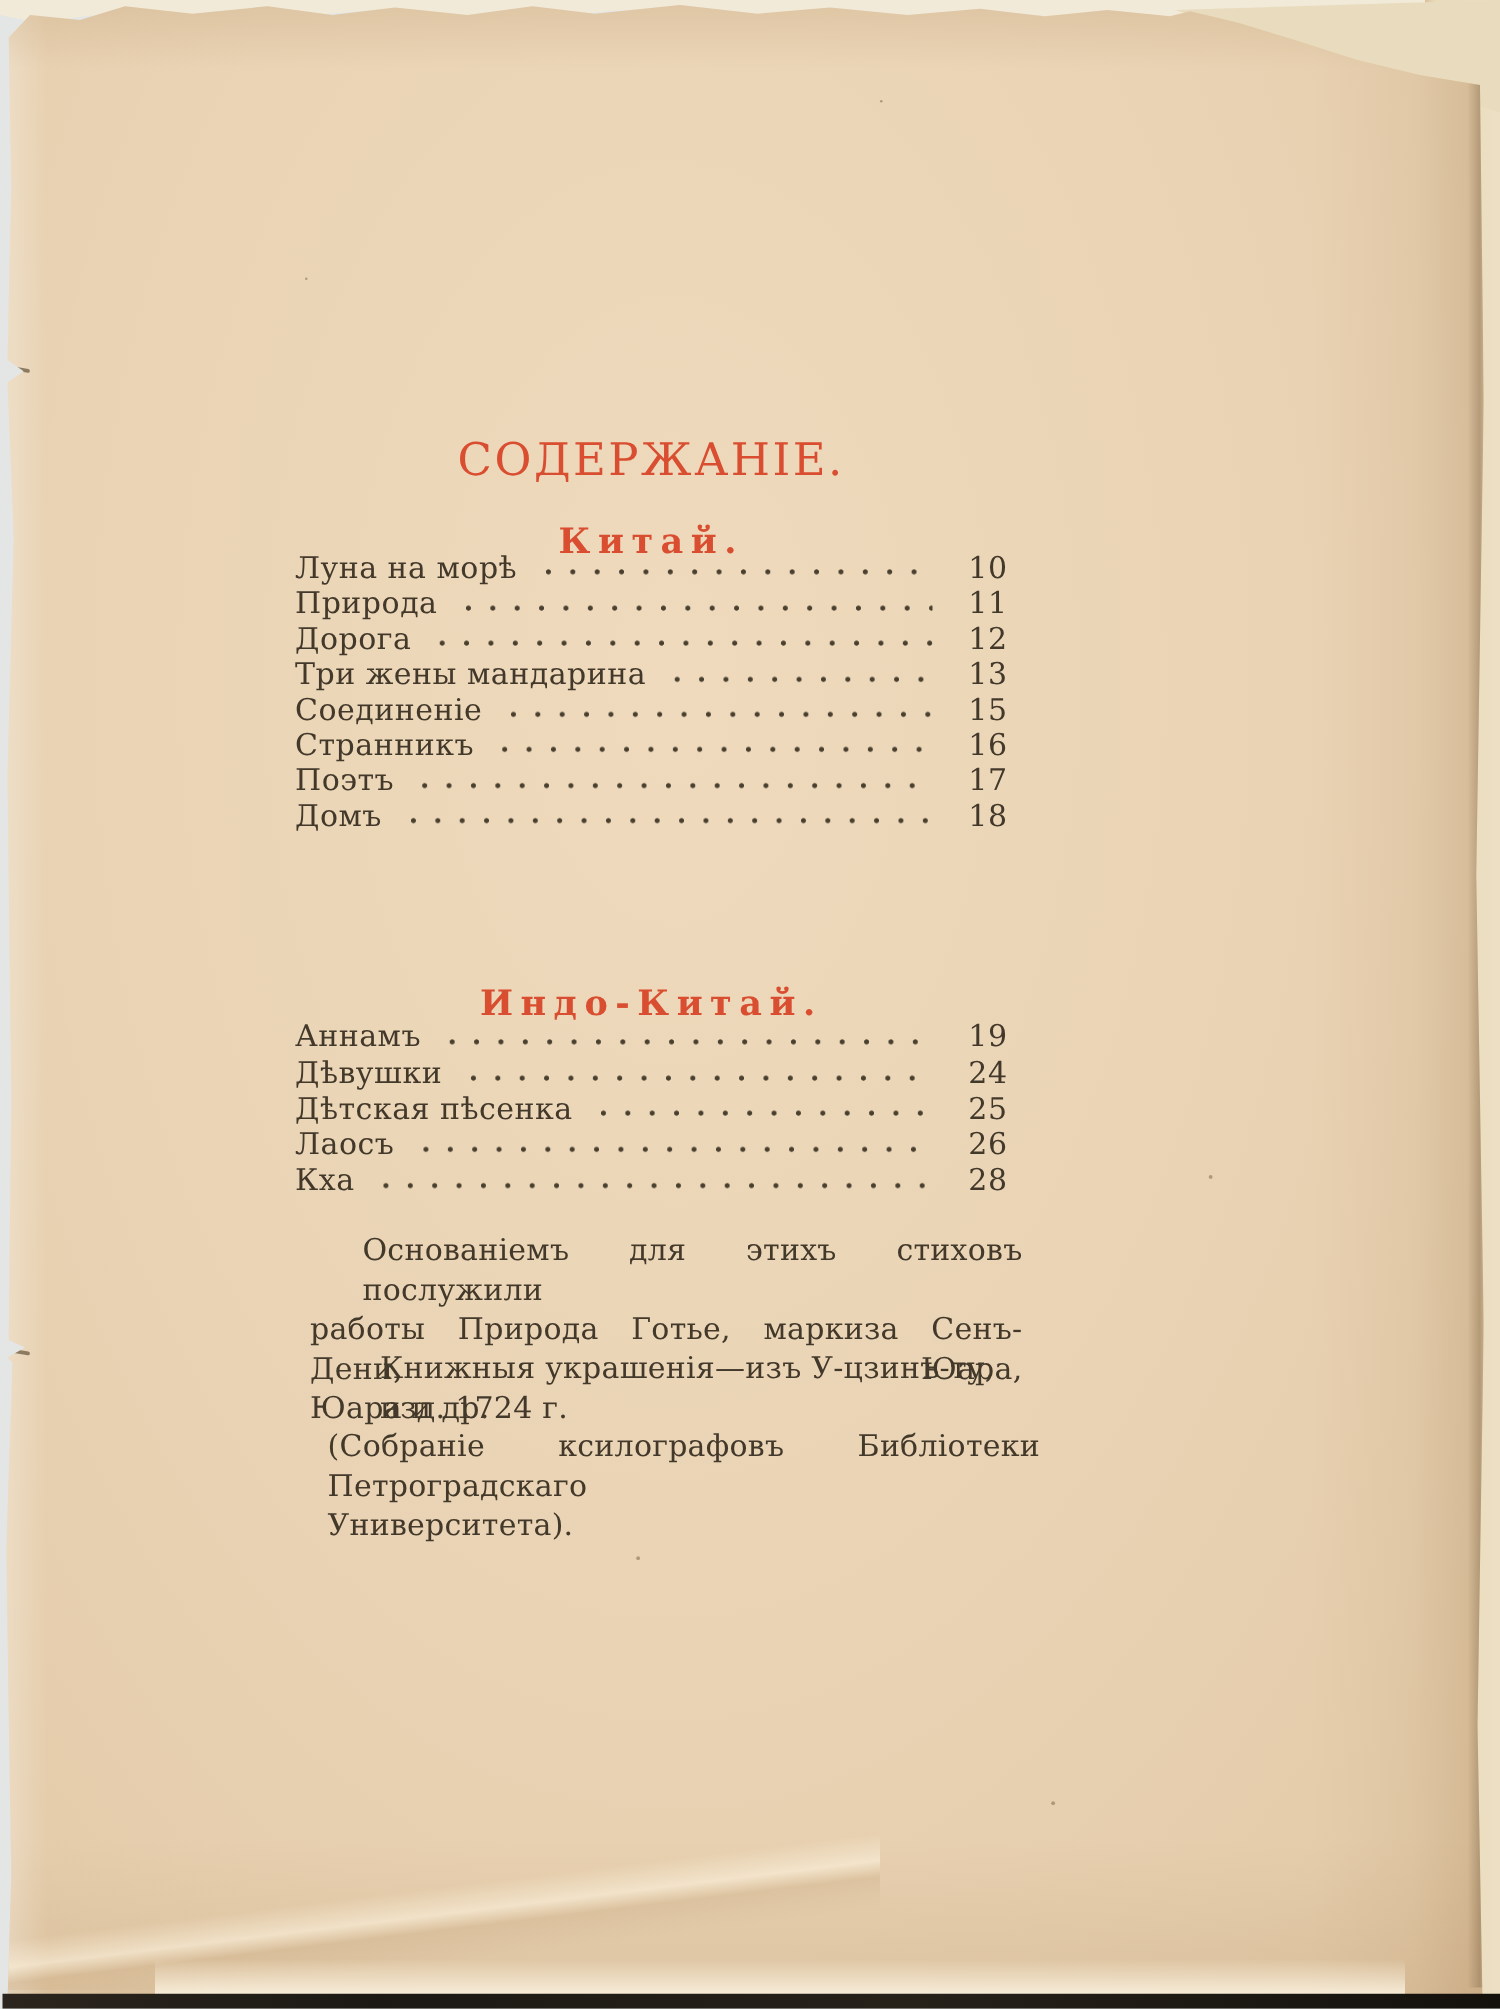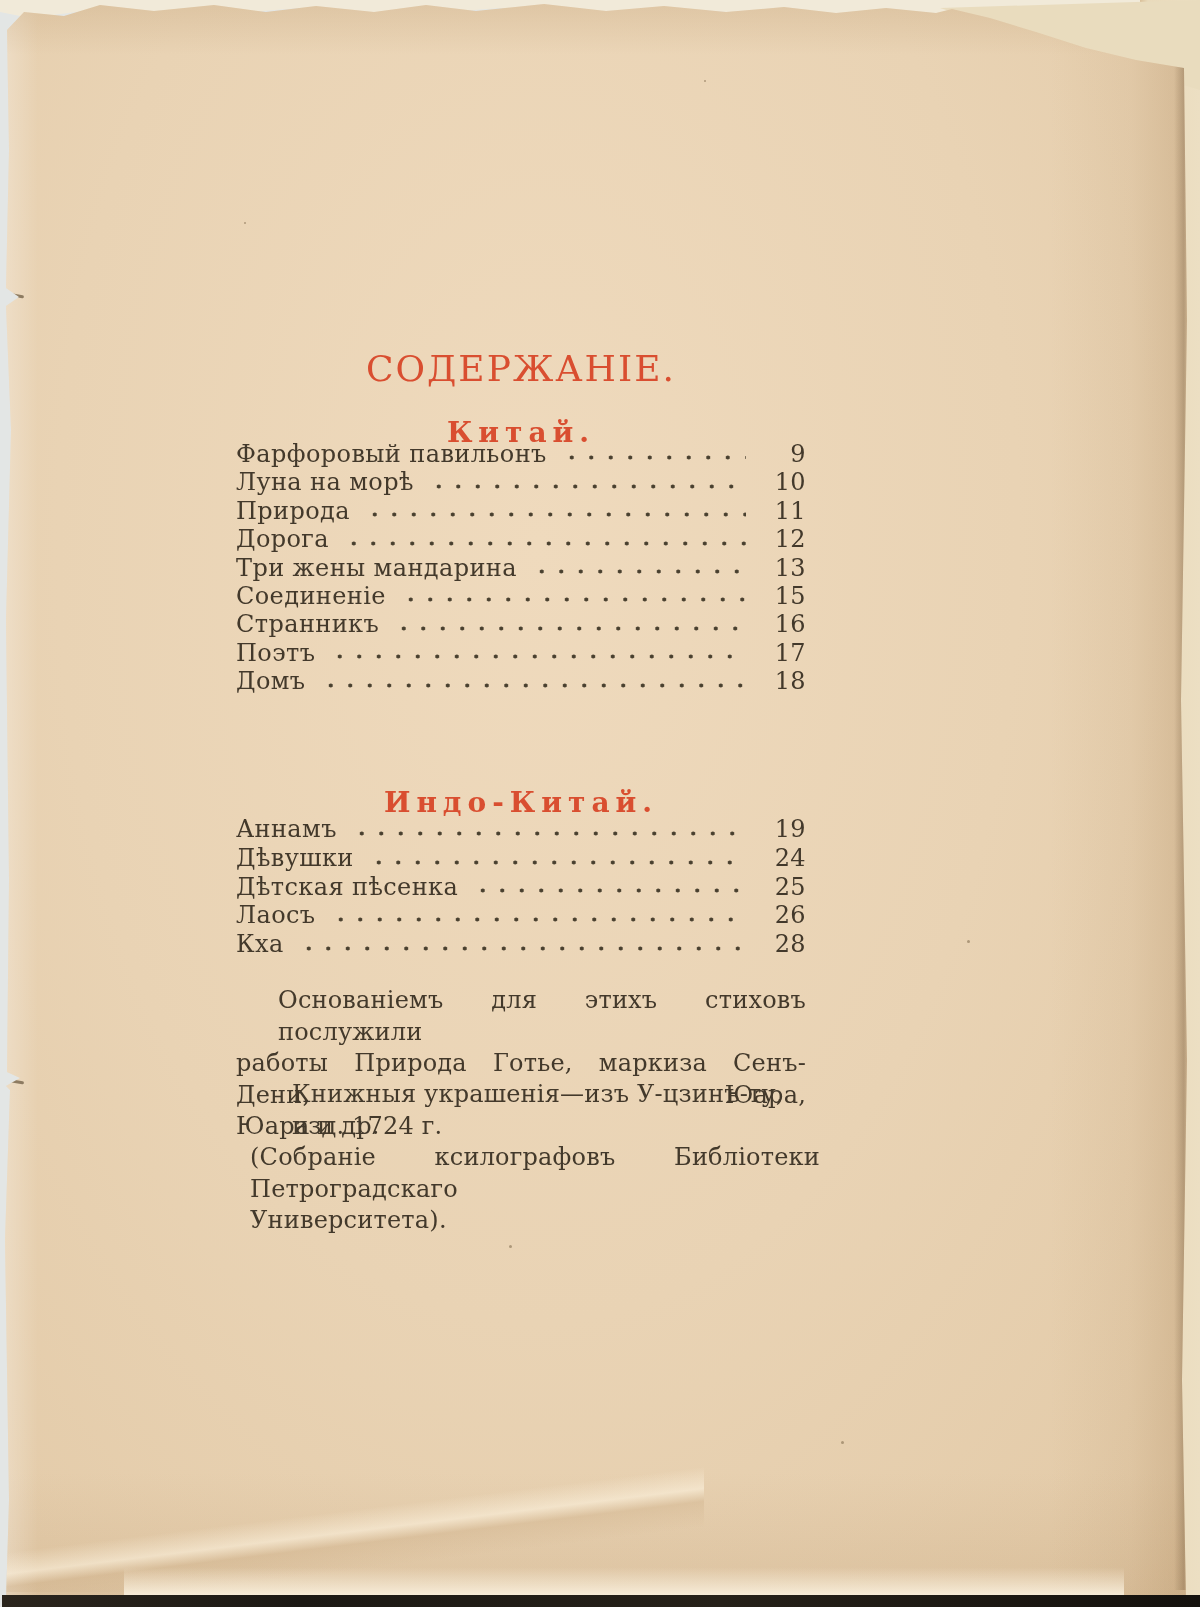--- a/index.html
+++ b/index.html
@@ -108,21 +108,21 @@
   .leader{
     flex:1;height:9px;align-self:flex-end;
     margin:0 14px 6px 15px;
     background-image:radial-gradient(circle,#49402f 1.7px,rgba(0,0,0,0) 2.3px);
     background-size:19.5px 9px;
     background-position:0 100%;
     background-repeat:repeat-x;
   }
   .toc-page{min-width:46px;text-align:right;white-space:nowrap;}
   .para{
-    position:absolute;left:0;width:100%;
+    position:absolute;left:12px;width:100%;
     font-size:24px;line-height:31.5px;letter-spacing:.2px;
   }
   .para.p1{top:985px;}
   .para.p2{top:1079px;margin-left:14px;}
   .pline{width:100%;}
   .pline.jl{text-align:justify;text-align-last:justify;}
   .pline.indent{padding-left:42px;}
 </style>
 </head>
 <body>
@@ -143,25 +143,20 @@
   <div class="speck" style="left:240px;top:222px;width:2px;height:2px;"></div>
   <div class="speck" style="left:700px;top:80px;width:2px;height:2px;"></div>
 
   <div class="content">
 
     <h1 class="toc-title">СОДЕРЖАНІЕ.</h1>
 
     <h2 class="sec-heading s1">Китай.</h2>
     <div class="rows r1">
       <div class="toc-row">
-        <span class="toc-label">Фарфоровый павильонъ</span>
-        <span class="leader"></span>
-        <span class="toc-page">9</span>
-      </div>
-      <div class="toc-row">
         <span class="toc-label">Луна на морѣ</span>
         <span class="leader"></span>
         <span class="toc-page">10</span>
       </div>
       <div class="toc-row">
         <span class="toc-label">Природа</span>
         <span class="leader"></span>
         <span class="toc-page">11</span>
       </div>
       <div class="toc-row">

